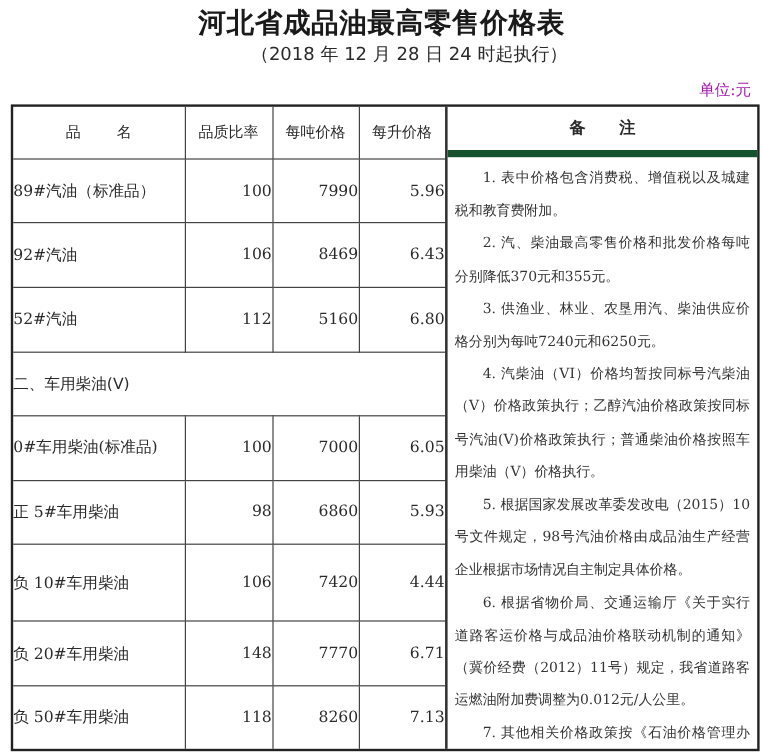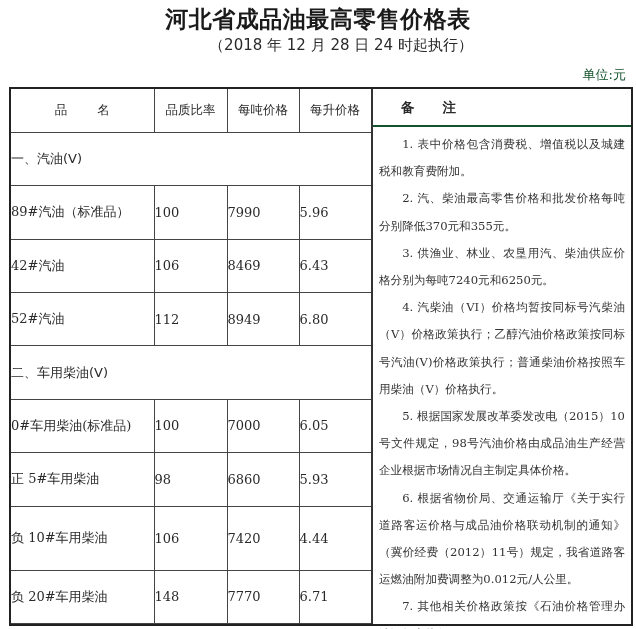--- a/index.html
+++ b/index.html
@@ -3,36 +3,36 @@
 <meta charset="utf-8">
 <style>
   html, body { margin:0; padding:0; background:#ffffff; }
   body { width:636px; height:629px; position:relative; overflow:hidden;
          font-family:"DejaVu Serif","Liberation Serif",serif; color:#2a2a2a; }
   .title { position:absolute; left:0; width:636px; top:4px; text-align:center;
            font-size:23px; font-weight:bold; color:#1a1a1a; letter-spacing:0.5px;
            font-family:Liberation Mono, monospace; }
   .subtitle { position:absolute; left:0; width:636px; top:36px; text-align:center;
               font-size:15px; color:#2a2a2a; font-family:"DejaVu Sans",sans-serif;padding-left:23px; }
-  .unit { position:absolute; right:10px; top:66px; font-size:13px; color:#14532d; }
+  .unit { position:absolute; right:10px; top:66px; font-size:13px; color:#a21caf; }
   .frame { position:absolute; left:9px; top:87px; width:620px; height:535px;
            border:2px solid #222; box-sizing:content-box; }
   table.grid { position:absolute; left:0; top:0; border-collapse:collapse;
                width:360px; height:535px; table-layout:fixed; }
   table.grid td, table.grid th { border:1px solid #444; padding:0; font-weight:normal;
                font-size:13px; color:#2a2a2a; }
   table.grid th { height:36px; text-align:center; font-family:"DejaVu Sans",sans-serif; font-size:12.5px;margin-left:45px; }
   table.grid tr:first-child th { border-top:none; }
   table.grid td:first-child, table.grid th:first-child { border-left:none; }
   td.name { text-align:left; padding-left:5px; white-space:nowrap; }
-  td.num { text-align:left; }
+  td.num { text-align:right; }
   td.section { text-align:left; padding-left:5px; font-family:"DejaVu Sans",sans-serif; font-size:13.5px; }
   .notes { position:absolute; left:360px; top:0; width:260px; height:535px;
            border-left:2px solid #333; box-sizing:border-box; }
-  .notes-head { height:36px; border-bottom:2px solid #14532d; 
+  .notes-head { height:36px; border-bottom:6px solid #14532d; text-align:center;
                 line-height:36px; font-size:13.5px; font-family:"DejaVu Sans",sans-serif; font-weight:bold; letter-spacing:28px; padding-left:28px;}
   .notes-body { padding:4px 6px 0 6px; font-size:11.6px; line-height:27.2px; color:#333; }
   .note { text-indent:2em; text-align:justify; word-break:break-all; }
   .gap { letter-spacing:30px; }
 </style>
 </head>
 <body>
 
 <div class="title">河北省成品油最高零售价格表</div>
 <div class="subtitle">（2018 年 12 月 28 日 24 时起执行）</div>
@@ -47,38 +47,35 @@
         <col style="width:72px">
     </colgroup>
     <tbody>
         <tr style="height:36px">
       <th><span class="gap">品</span>名</th>
       <th>品质比率</th>
       <th>每吨价格</th>
       <th>每升价格</th>
     </tr>
     <tr style="height:45px">
-      <td colspan="4" class="section">一、汽油(V)</td>
-    </tr>
-    <tr style="height:45px">
       <td class="name">89#汽油（标准品）</td>
       <td class="num">100</td>
       <td class="num">7990</td>
       <td class="num">5.96</td>
     </tr>
     <tr style="height:45px">
-      <td class="name">42#汽油</td>
+      <td class="name">92#汽油</td>
       <td class="num">106</td>
       <td class="num">8469</td>
       <td class="num">6.43</td>
     </tr>
     <tr style="height:45px">
       <td class="name">52#汽油</td>
       <td class="num">112</td>
-      <td class="num">8949</td>
+      <td class="num">5160</td>
       <td class="num">6.80</td>
     </tr>
     <tr style="height:45px">
       <td colspan="4" class="section">二、车用柴油(V)</td>
     </tr>
     <tr style="height:45px">
       <td class="name">0#车用柴油(标准品)</td>
       <td class="num">100</td>
       <td class="num">7000</td>
       <td class="num">6.05</td>
@@ -94,20 +91,26 @@
       <td class="num">106</td>
       <td class="num">7420</td>
       <td class="num">4.44</td>
     </tr>
     <tr style="height:45px">
       <td class="name">负 20#车用柴油</td>
       <td class="num">148</td>
       <td class="num">7770</td>
       <td class="num">6.71</td>
     </tr>
+    <tr style="height:44px">
+      <td class="name" style="border-bottom:none">负 50#车用柴油</td>
+      <td class="num" style="border-bottom:none">118</td>
+      <td class="num" style="border-bottom:none">8260</td>
+      <td class="num" style="border-bottom:none">7.13</td>
+    </tr>
   </tbody>
     </table>
 
   <div class="notes">
     <div class="notes-head">备注</div>
     <div class="notes-body">
       <div class="note">1. 表中价格包含消费税、增值税以及城建税和教育费附加。</div>
       <div class="note">2. 汽、柴油最高零售价格和批发价格每吨分别降低370元和355元。</div>
       <div class="note">3. 供渔业、林业、农垦用汽、柴油供应价格分别为每吨7240元和6250元。</div>
       <div class="note">4. 汽柴油（VI）价格均暂按同标号汽柴油（V）价格政策执行；乙醇汽油价格政策按同标号汽油(V)价格政策执行；普通柴油价格按照车用柴油（V）价格执行。</div>

